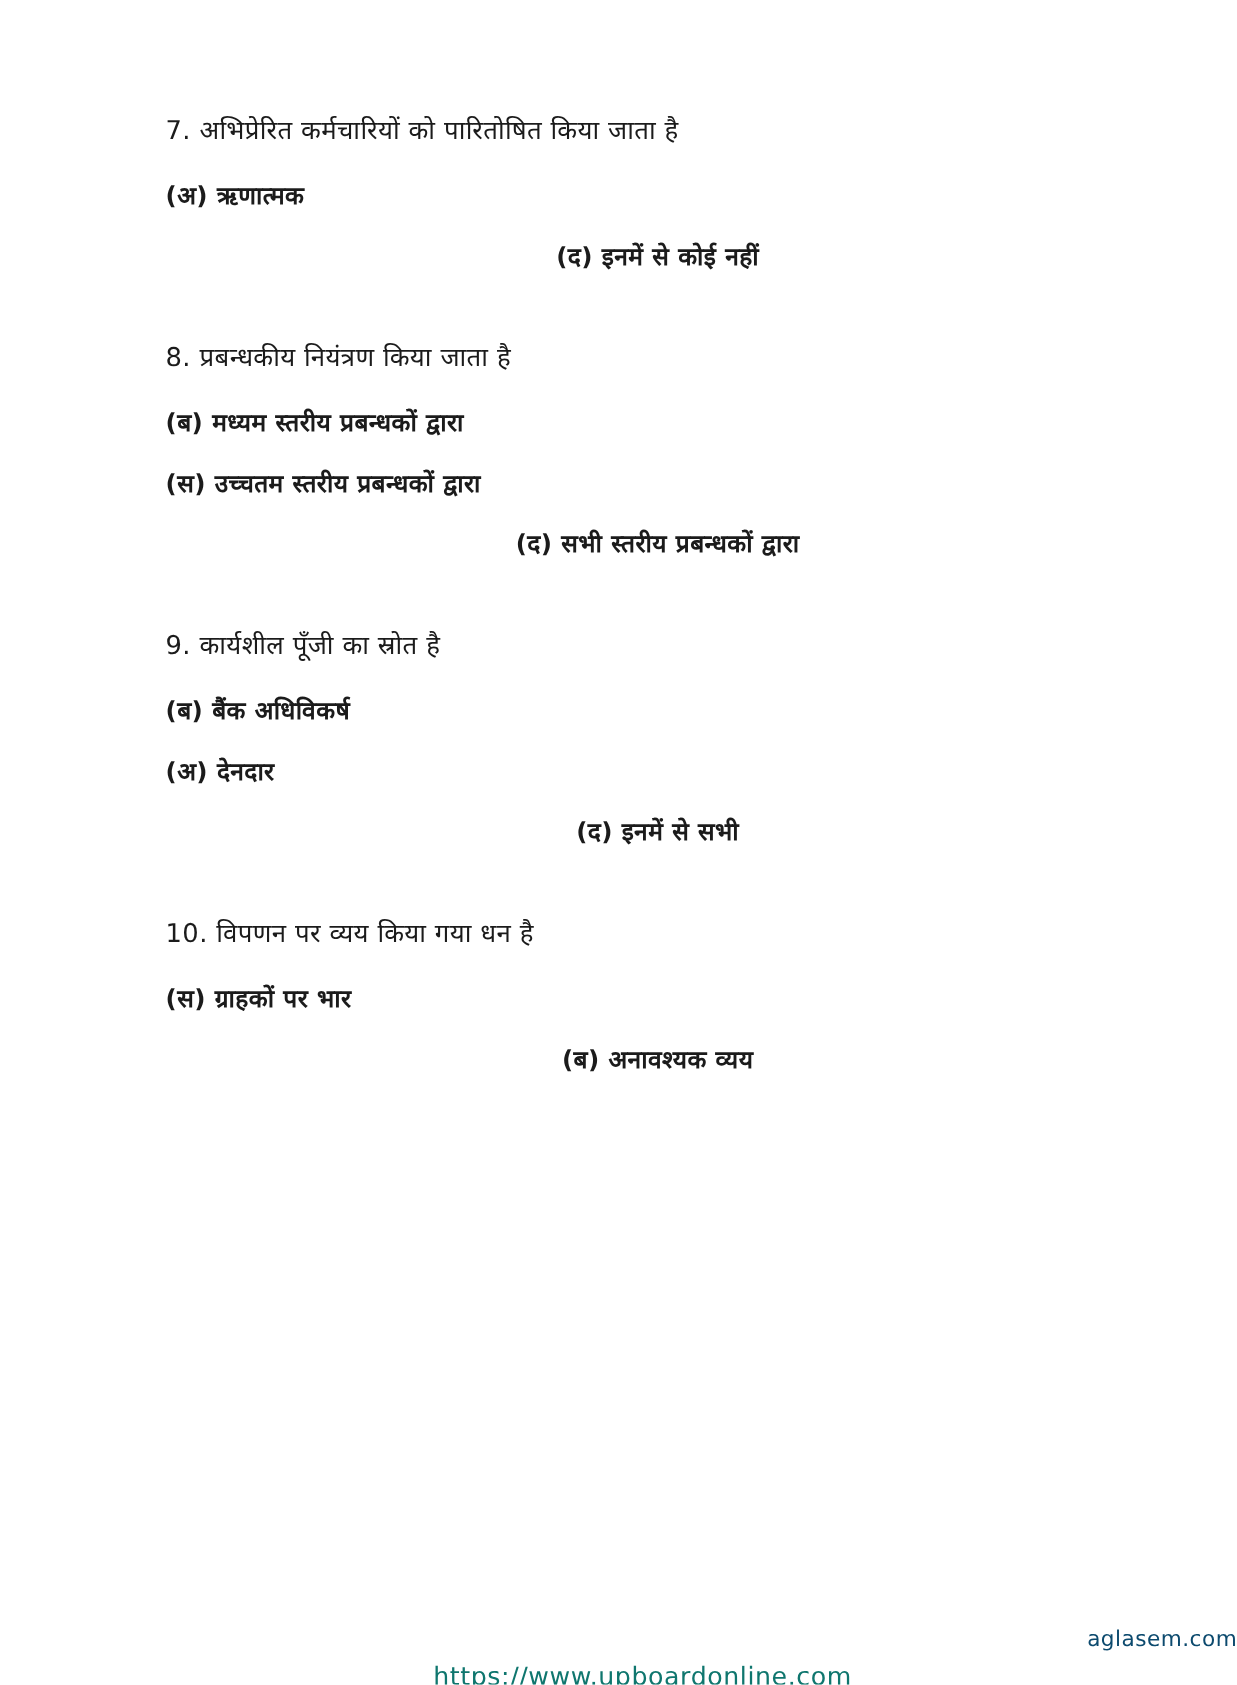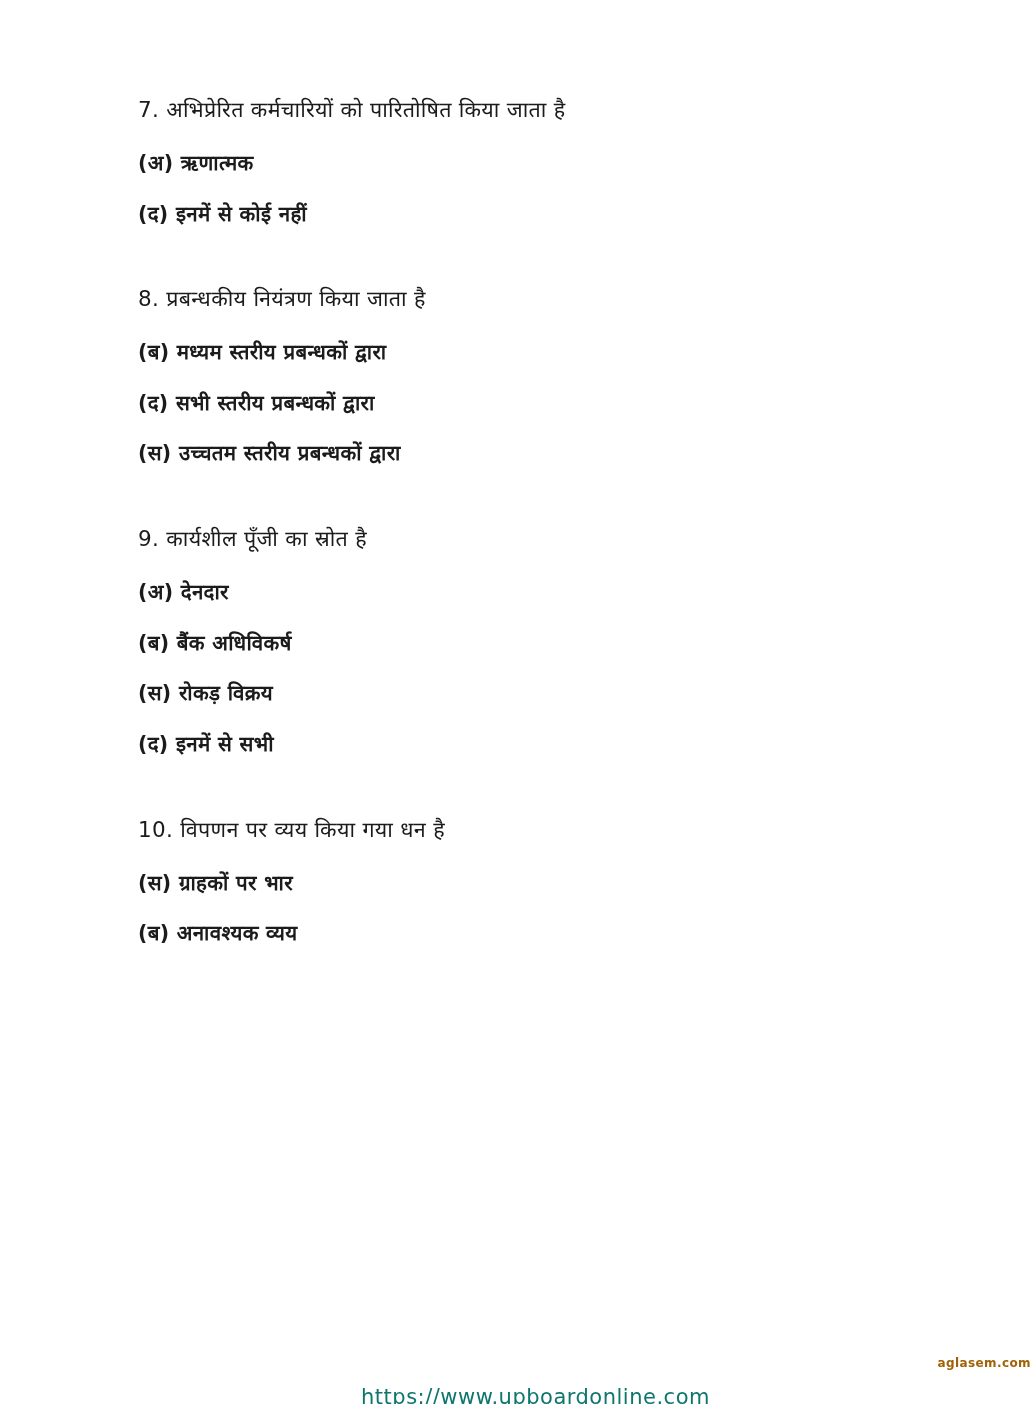--- a/index.html
+++ b/index.html
@@ -45,68 +45,68 @@
   .opt {
     font-size: 20.5px;
     line-height: 1.3;
     letter-spacing: 0.3px;
     margin-bottom: 24px;
     white-space: nowrap;
     font-weight: bold;
   }
   .opt:last-child {
     margin-bottom: 0;
+    text-align: center;
   }
   .footer-url {
     position: absolute;
     left: 0;
     top: 1385px;
     width: 1031px;
     text-align: center;
     font-size: 21px;
     color: #0f766e;
     letter-spacing: 0.5px;
     overflow: hidden;
     height: 19px;
   }
   .watermark {
     position: absolute;
     right: 20px;
     top: 1356px;
-    font-size: 12px;
-    font-weight: bold;
-    color: #a16207;
+    font-size: 18px;
+    font-weight: normal;
+    color: #0c4a6e;
     letter-spacing: 0.4px;
   }
 </style>
 </head>
 <body>
 
 <div class="page">
 
   <div class="content">
 
     <div class="question-block">
       <div class="q-text">7. अभिप्रेरित कर्मचारियों को पारितोषित किया जाता है</div>
       <div class="opt">(अ) ऋणात्मक</div>
       <div class="opt">(द) इनमें से कोई नहीं</div>
     </div>
 
     <div class="question-block">
       <div class="q-text">8. प्रबन्धकीय नियंत्रण किया जाता है</div>
       <div class="opt">(ब) मध्यम स्तरीय प्रबन्धकों द्वारा</div>
+      <div class="opt">(स) उच्चतम स्तरीय प्रबन्धकों द्वारा</div>
       <div class="opt">(द) सभी स्तरीय प्रबन्धकों द्वारा</div>
-      <div class="opt">(स) उच्चतम स्तरीय प्रबन्धकों द्वारा</div>
     </div>
 
     <div class="question-block">
       <div class="q-text">9. कार्यशील पूँजी का स्रोत है</div>
+      <div class="opt">(ब) बैंक अधिविकर्ष</div>
       <div class="opt">(अ) देनदार</div>
-      <div class="opt">(ब) बैंक अधिविकर्ष</div>
-      <div class="opt">(स) रोकड़ विक्रय</div>
       <div class="opt">(द) इनमें से सभी</div>
     </div>
 
     <div class="question-block">
       <div class="q-text">10. विपणन पर व्यय किया गया धन है</div>
       <div class="opt">(स) ग्राहकों पर भार</div>
       <div class="opt">(ब) अनावश्यक व्यय</div>
     </div>
 
   </div>

